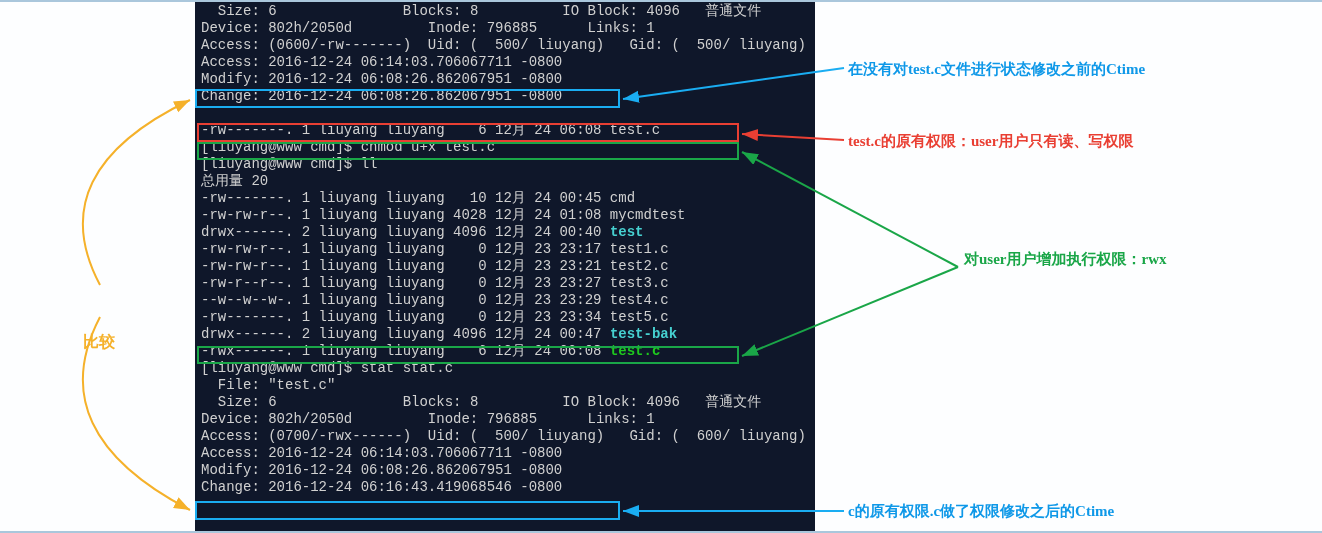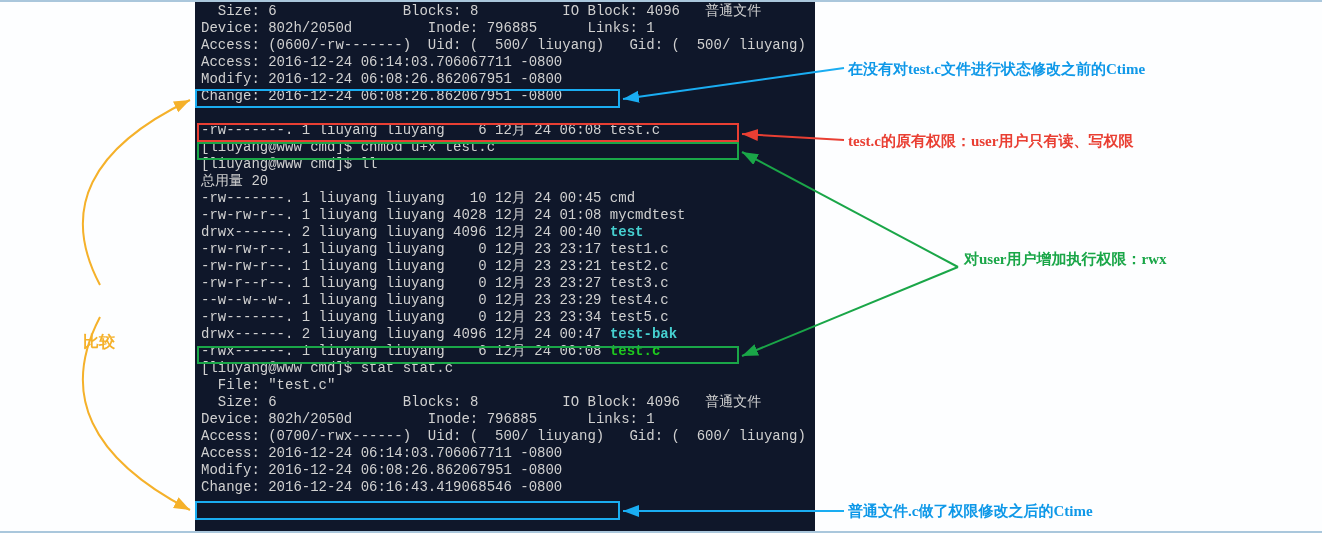--- a/index.html
+++ b/index.html
@@ -96,21 +96,21 @@
 
 <div class="box blue" style="left:195px; top:87px; width:425px; height:19px;"></div>
 <div class="box red" style="left:197px; top:121px; width:542px; height:19px;"></div>
 <div class="box green" style="left:197px; top:140px; width:542px; height:18px;"></div>
 <div class="box green" style="left:197px; top:344px; width:542px; height:18px;"></div>
 <div class="box blue" style="left:195px; top:499px; width:425px; height:19px;"></div>
 
 <div class="annot blue1" style="left:848px; top:58px;">在没有对test.c文件进行状态修改之前的Ctime</div>
 <div class="annot red1" style="left:848px; top:130px;">test.c的原有权限：user用户只有读、写权限</div>
 <div class="annot green1" style="left:964px; top:248px;">对user用户增加执行权限：rwx</div>
-<div class="annot blue1" style="left:848px; top:500px;">普通文件.c做了权限修改之后的Ctime</div>
+<div class="annot blue1" style="left:848px; top:500px;">c的原有权限.c做了权限修改之后的Ctime</div>
 <div class="annot orange1" style="left:83px;  top:290px;font-size:16px;margin-top:40px;">比较</div>
 
 <svg class="overlay">
   <defs>
     <marker id="ah-blue" markerWidth="10" markerHeight="10" refX="8" refY="3" orient="auto">
       <path d="M0,0 L8,3 L0,6 Z" fill="#1aadf2"></path>
     </marker>
     <marker id="ah-red" markerWidth="10" markerHeight="10" refX="8" refY="3" orient="auto">
       <path d="M0,0 L8,3 L0,6 Z" fill="#e93f33"></path>
     </marker>

